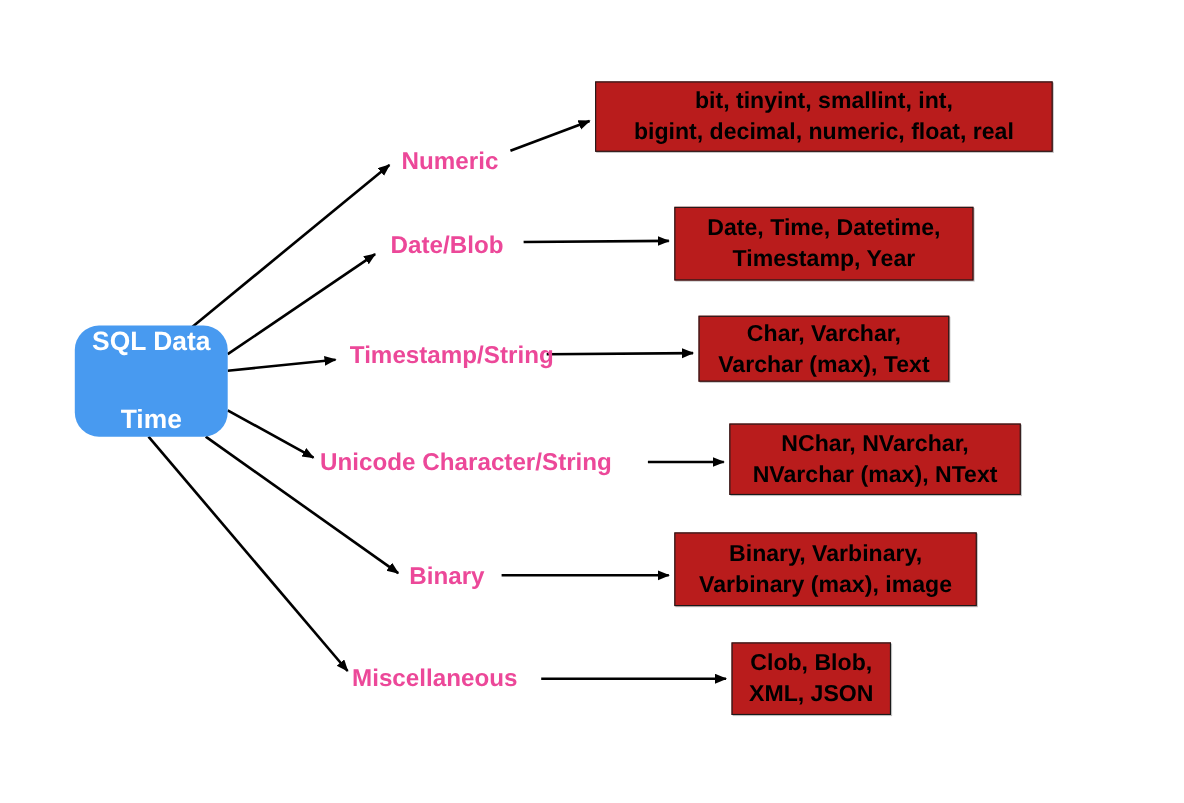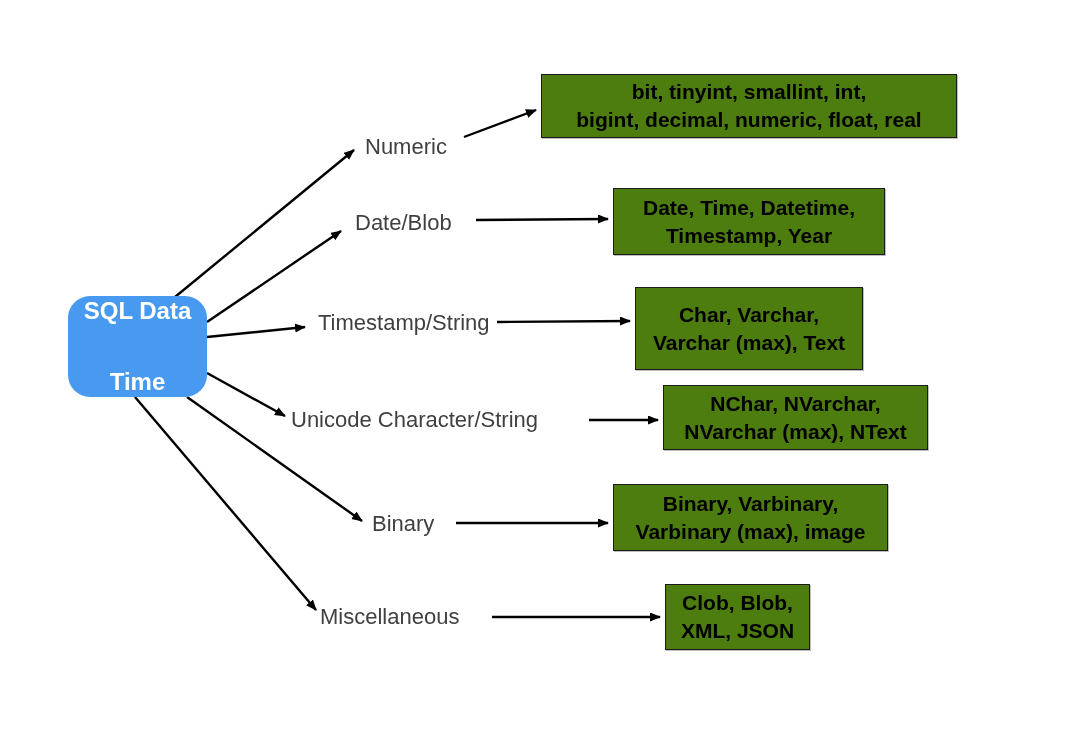--- a/index.html
+++ b/index.html
@@ -35,29 +35,29 @@
     line-height: 30px;
     display: flex;
     flex-direction: column;
     align-items: center;
     justify-content: space-between;
     text-align: center;
   }
   .cat-label {
     position: absolute;
     transform: translateY(-50%);
-    color: #404040;
+    color: #ec4899;
     font-size: 22px;
-    font-weight: normal;
+    font-weight: bold;
     white-space: nowrap;
   }
   .type-box {
     position: absolute;
     box-sizing: border-box;
-    background: #4d7c0f;
+    background: #b91c1c;
     border: 1.5px solid #1a1a1a;
     color: #000000;
     font-size: 21px;
     font-weight: bold;
     line-height: 28px;
     display: flex;
     flex-direction: column;
     align-items: center;
     justify-content: center;
     text-align: center;
@@ -65,21 +65,21 @@
     box-shadow: 1px 1px 0 rgba(0,0,0,0.25);
   }
   .lbl-numeric  { left: 365px; top: 147px; }
   .lbl-datetime { left: 355px; top: 223px; }
   .lbl-charstr  { left: 318px; top: 323px; }
   .lbl-unicode  { left: 291px; top: 420px; }
   .lbl-binary   { left: 372px; top: 524px; }
   .lbl-misc     { left: 320px; top: 617px; text-align: center; }
   .box-numeric  { left: 541px; top: 74px;  width: 416px; height: 64px; }
   .box-datetime { left: 613px; top: 188px; width: 272px; height: 67px; }
-  .box-charstr  { left: 635px; top: 287px; width: 228px; height: 83px; }
+  .box-charstr  { left: 635px; top: 287px; width: 228px; height: 60px; justify-content: flex-end; }
   .box-unicode  { left: 663px; top: 385px; width: 265px; height: 65px; }
   .box-binary   { left: 613px; top: 484px; width: 275px; height: 67px; }
   .box-misc     { left: 665px; top: 584px; width: 145px; height: 66px; }
 </style>
 </head>
 <body>
 
 <div class="canvas">
 
   <svg class="arrow-layer" width="1076" height="730" viewBox="0 0 1076 730" xmlns="http://www.w3.org/2000/svg">

